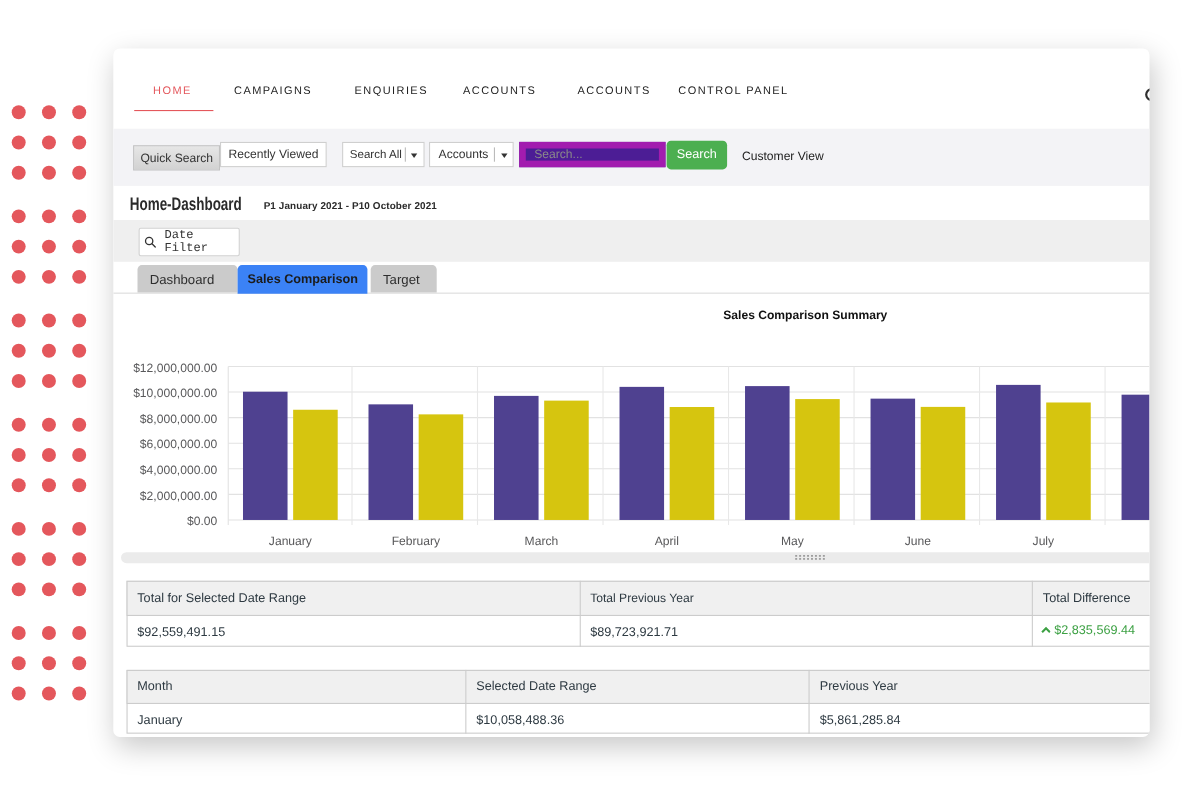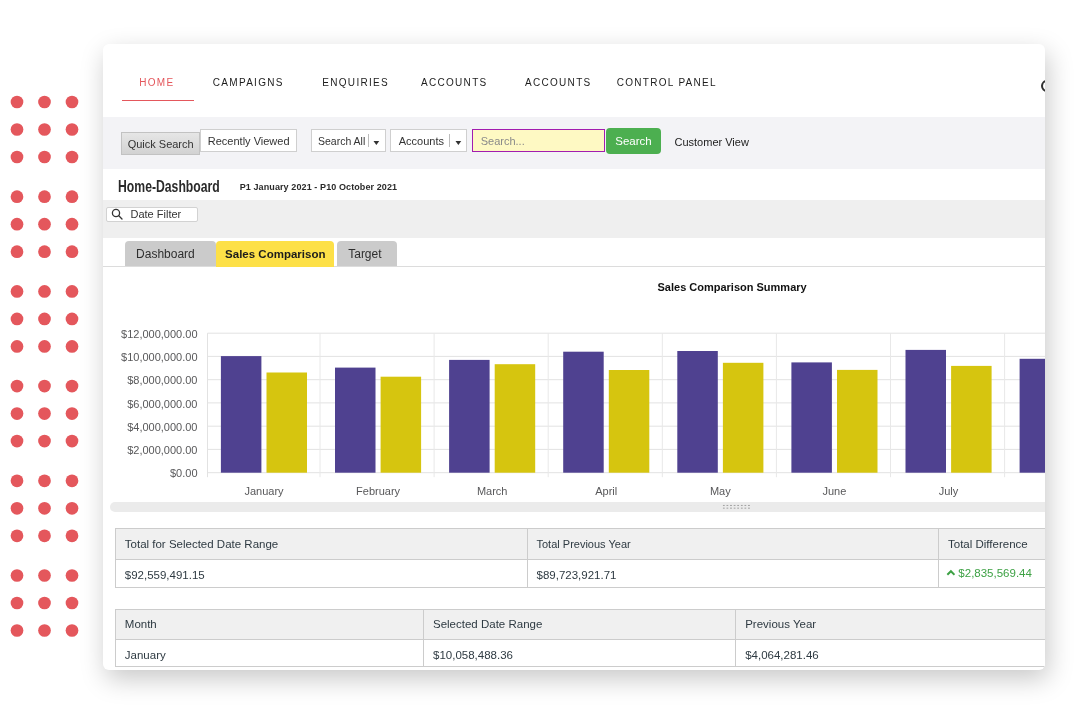--- a/index.html
+++ b/index.html
@@ -84,38 +84,38 @@
     <div style="position:absolute;left:208.5px;top:85.2px;width:74.5px;height:23px;background:#fff;border:1px solid #cfcfcf;box-sizing:border-box;display:flex;align-items:center;">
       <span style="flex:1;padding-left:6px;white-space:nowrap;font-size:10.5px">Search All</span>
       <span style="width:1px;height:13px;background:#bbb;display:inline-block"></span>
       <span style="width:16px;text-align:center"><span style="font-size:7px;color:#333;transform:scaleX(1.4);display:inline-block">▼</span></span>
     </div>
     <div style="position:absolute;left:287.2px;top:85.2px;width:77.8px;height:23px;background:#fff;border:1px solid #cfcfcf;box-sizing:border-box;display:flex;align-items:center;">
       <span style="flex:1;padding-left:8px;white-space:nowrap">Accounts</span>
       <span style="width:1px;height:13px;background:#bbb;display:inline-block"></span>
       <span style="width:16px;text-align:center"><span style="font-size:7px;color:#333;transform:scaleX(1.4);display:inline-block">▼</span></span>
     </div>
-    <div style="position:absolute;left:369.2px;top:85.2px;width:133.3px;height:23px;background:#fef9c3;border:1px solid #a21caf;box-sizing:border-box;display:flex;align-items:center;">
+    <div style="position:absolute;left:369.2px;top:85.2px;width:133.3px;height:23px;background:#4c1d95;border:6px solid #a21caf;box-sizing:border-box;display:flex;align-items:center;">
       <span style="padding-left:8px;color:#8a8a8a">Search...</span>
     </div>
     <div style="position:absolute;left:503.9px;top:83.5px;width:54.2px;height:26.4px;background:#4caf50;border-radius:4px;box-sizing:border-box;display:flex;align-items:center;justify-content:center;color:#fff;font-size:11.5px">Search</div>
     <div style="position:absolute;left:572.0px;top:91.5px;font-size:11px;color:#1d1d1d">Customer View</div>
     <div style="position:absolute;left:15.8px;top:132.3px;font-size:16.5px;font-weight:bold;color:#2a2a2a;transform:scaleX(0.74);transform-origin:0 0;white-space:nowrap">Home-Dashboard</div>
     <div style="position:absolute;left:137.2px;top:137.3px;font-size:9px;font-weight:bold;color:#2a2a2a;letter-spacing:0.1px">P1 January 2021 - P10 October 2021</div>
     <div style="position:absolute;left:0;top:155.4px;width:942px;height:38.3px;background:#efefef"></div>
-    <div style="position:absolute;left:3px;top:162.6px;width:92px;height:15px;background:#fff;border:1px solid #d2d2d2;box-sizing:border-box;display:flex;align-items:center;border-radius:2px;">
+    <div style="position:absolute;left:23px;top:162.6px;width:92px;height:26px;background:#fff;border:1px solid #d2d2d2;box-sizing:border-box;display:flex;align-items:center;border-radius:2px;font-family:Liberation Mono, monospace;">
       <svg width="12" height="12" viewBox="0 0 12 12" style="margin-left:4px">
         <circle cx="5" cy="5" r="3.6" fill="none" stroke="#333" stroke-width="1.3"></circle>
         <line x1="7.8" y1="7.8" x2="11" y2="11" stroke="#333" stroke-width="1.3" stroke-linecap="round"></line>
       </svg>
       <span style="margin-left:8px">Date Filter</span>
     </div>
     <div style="position:absolute;left:0;top:221.9px;width:942px;height:1px;background:#dcdcdc"></div>
     <div style="position:absolute;left:22.3px;top:197.1px;width:91.3px;height:24.8px;background:#cbcbcb;border-radius:4px 4px 0 0;display:flex;align-items:center;justify-content:center;font-size:12px;color:#2e2e2e;padding-right:10px;box-sizing:border-box">Dashboard</div>
-    <div style="position:absolute;left:113.6px;top:197.1px;width:118.4px;height:25.8px;background:#fde047;border-radius:4px 4px 0 0;display:flex;align-items:center;justify-content:center;font-size:11.5px;font-weight:bold;color:#1c1c1c">Sales Comparison</div>
+    <div style="position:absolute;left:113.6px;top:197.1px;width:118.4px;height:25.8px;background:#3b82f6;border-radius:4px 4px 0 0;display:flex;align-items:center;justify-content:center;font-size:11.5px;font-weight:bold;color:#1c1c1c">Sales Comparison</div>
     <div style="position:absolute;left:234.3px;top:197.1px;width:60.2px;height:24.8px;background:#cbcbcb;border-radius:4px 4px 0 0;display:flex;align-items:center;justify-content:center;font-size:12px;color:#2e2e2e;padding-right:4px;box-sizing:border-box">Target</div>
     <div style="position:absolute;left:555.0px;top:236.3px;font-size:11px;font-weight:bold;color:#111">Sales Comparison Summary</div>
     <svg style="position:absolute;left:0;top:0" width="942" height="470">
       <line x1="104.5" y1="289.2" x2="942" y2="289.2" stroke="#e2e2e2" stroke-width="1"></line>
       <text x="94.5" y="293.8" text-anchor="end" font-size="11" fill="#58585a">$12,000,000.00</text>
       <line x1="104.5" y1="312.4" x2="942" y2="312.4" stroke="#e2e2e2" stroke-width="1"></line>
       <text x="94.5" y="317.1" text-anchor="end" font-size="11" fill="#58585a">$10,000,000.00</text>
       <line x1="104.5" y1="335.7" x2="942" y2="335.7" stroke="#e2e2e2" stroke-width="1"></line>
       <text x="94.5" y="340.3" text-anchor="end" font-size="11" fill="#58585a">$8,000,000.00</text>
       <line x1="104.5" y1="358.9" x2="942" y2="358.9" stroke="#e2e2e2" stroke-width="1"></line>
@@ -173,13 +173,13 @@
       </svg>$2,835,569.44</div>
     <div style="position:absolute;left:12.3px;top:564.7px;width:935.7px;height:58.5px;border:1px solid #ccc;box-sizing:border-box;background:#fff"></div>
     <div style="position:absolute;left:12.3px;top:564.7px;width:935.7px;height:31.5px;background:#f0f0f0;border:1px solid #ccc;box-sizing:border-box"></div>
     <div style="position:absolute;left:320.5px;top:564.7px;width:1px;height:58.5px;background:#ccc"></div>
     <div style="position:absolute;left:632.7px;top:564.7px;width:1px;height:58.5px;background:#ccc"></div>
     <div style="position:absolute;left:22.3px;top:573.9px;font-size:11.5px;color:#2e3a42">Month</div>
     <div style="position:absolute;left:330.5px;top:573.9px;font-size:11.5px;color:#2e3a42">Selected Date Range</div>
     <div style="position:absolute;left:642.7px;top:573.9px;font-size:11.5px;color:#2e3a42">Previous Year</div>
     <div style="position:absolute;left:22.3px;top:604.9px;font-size:11.5px;color:#2e3a42">January</div>
     <div style="position:absolute;left:330.5px;top:604.9px;font-size:11.5px;color:#2e3a42">$10,058,488.36</div>
-    <div style="position:absolute;left:642.7px;top:604.9px;font-size:11.5px;color:#2e3a42">$4,064,281.46</div>
+    <div style="position:absolute;left:642.7px;top:604.9px;font-size:11.5px;color:#2e3a42">$5,861,285.84</div>
 </div>
 </body></html>

